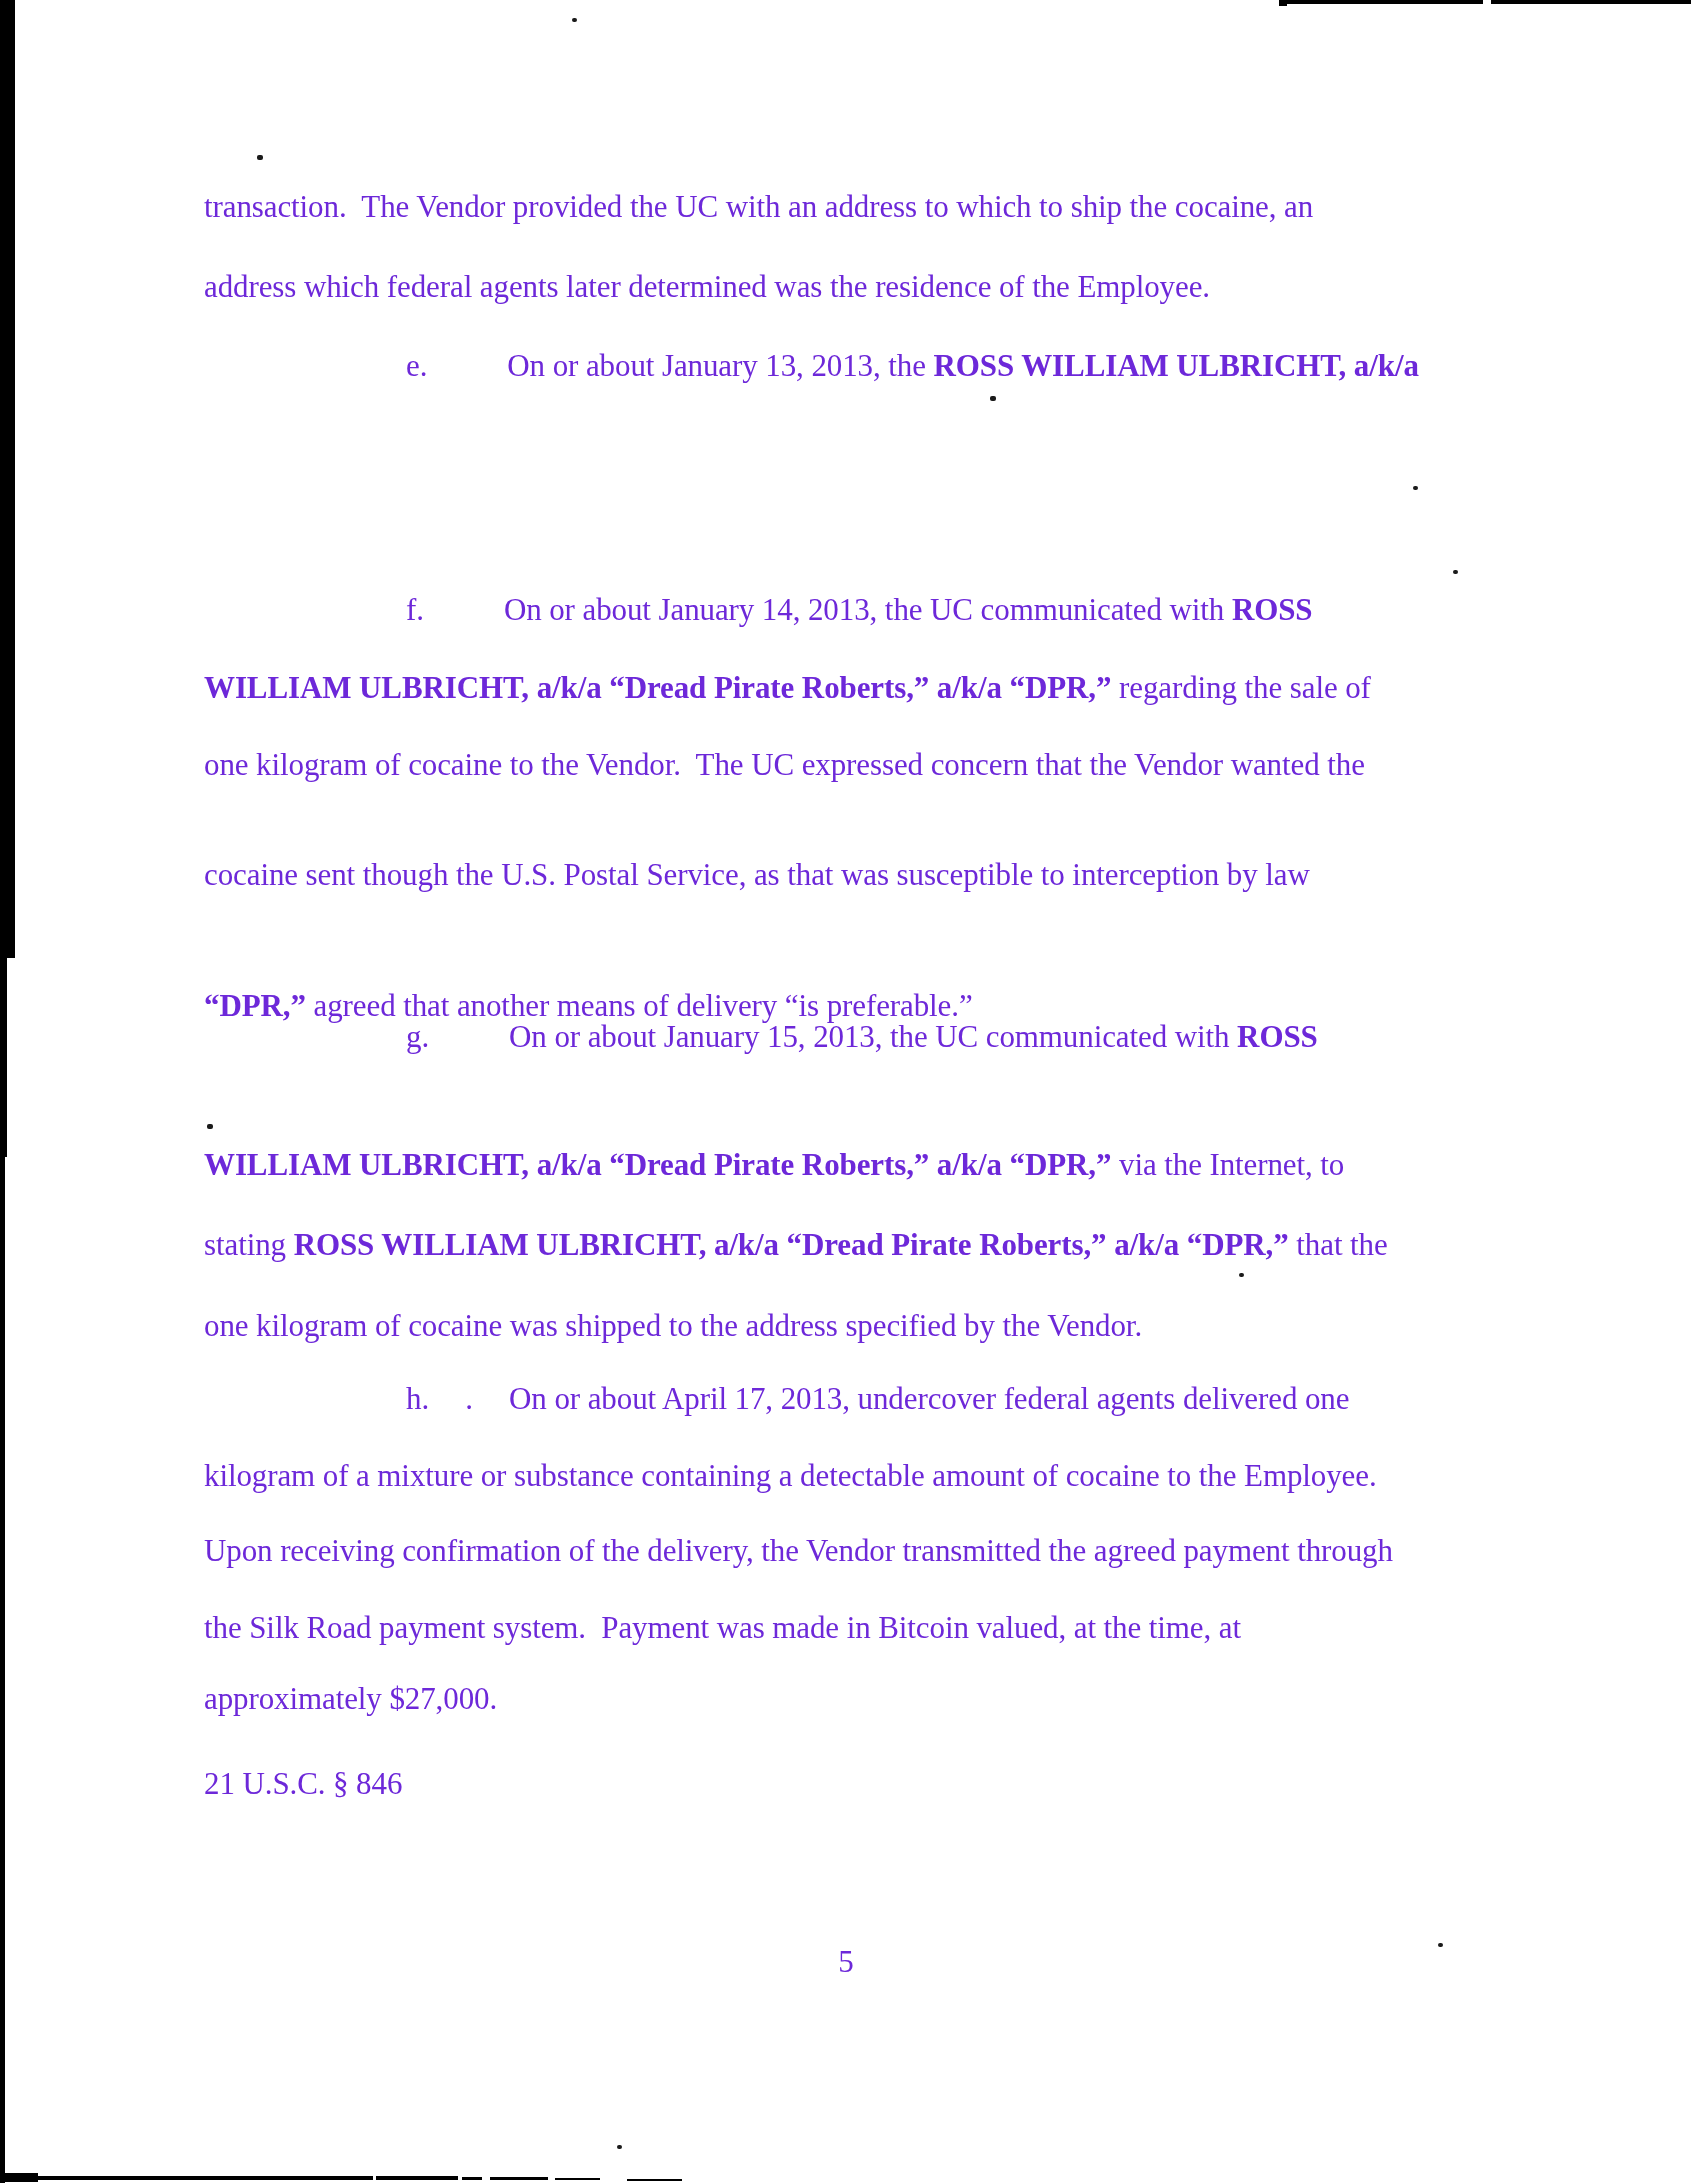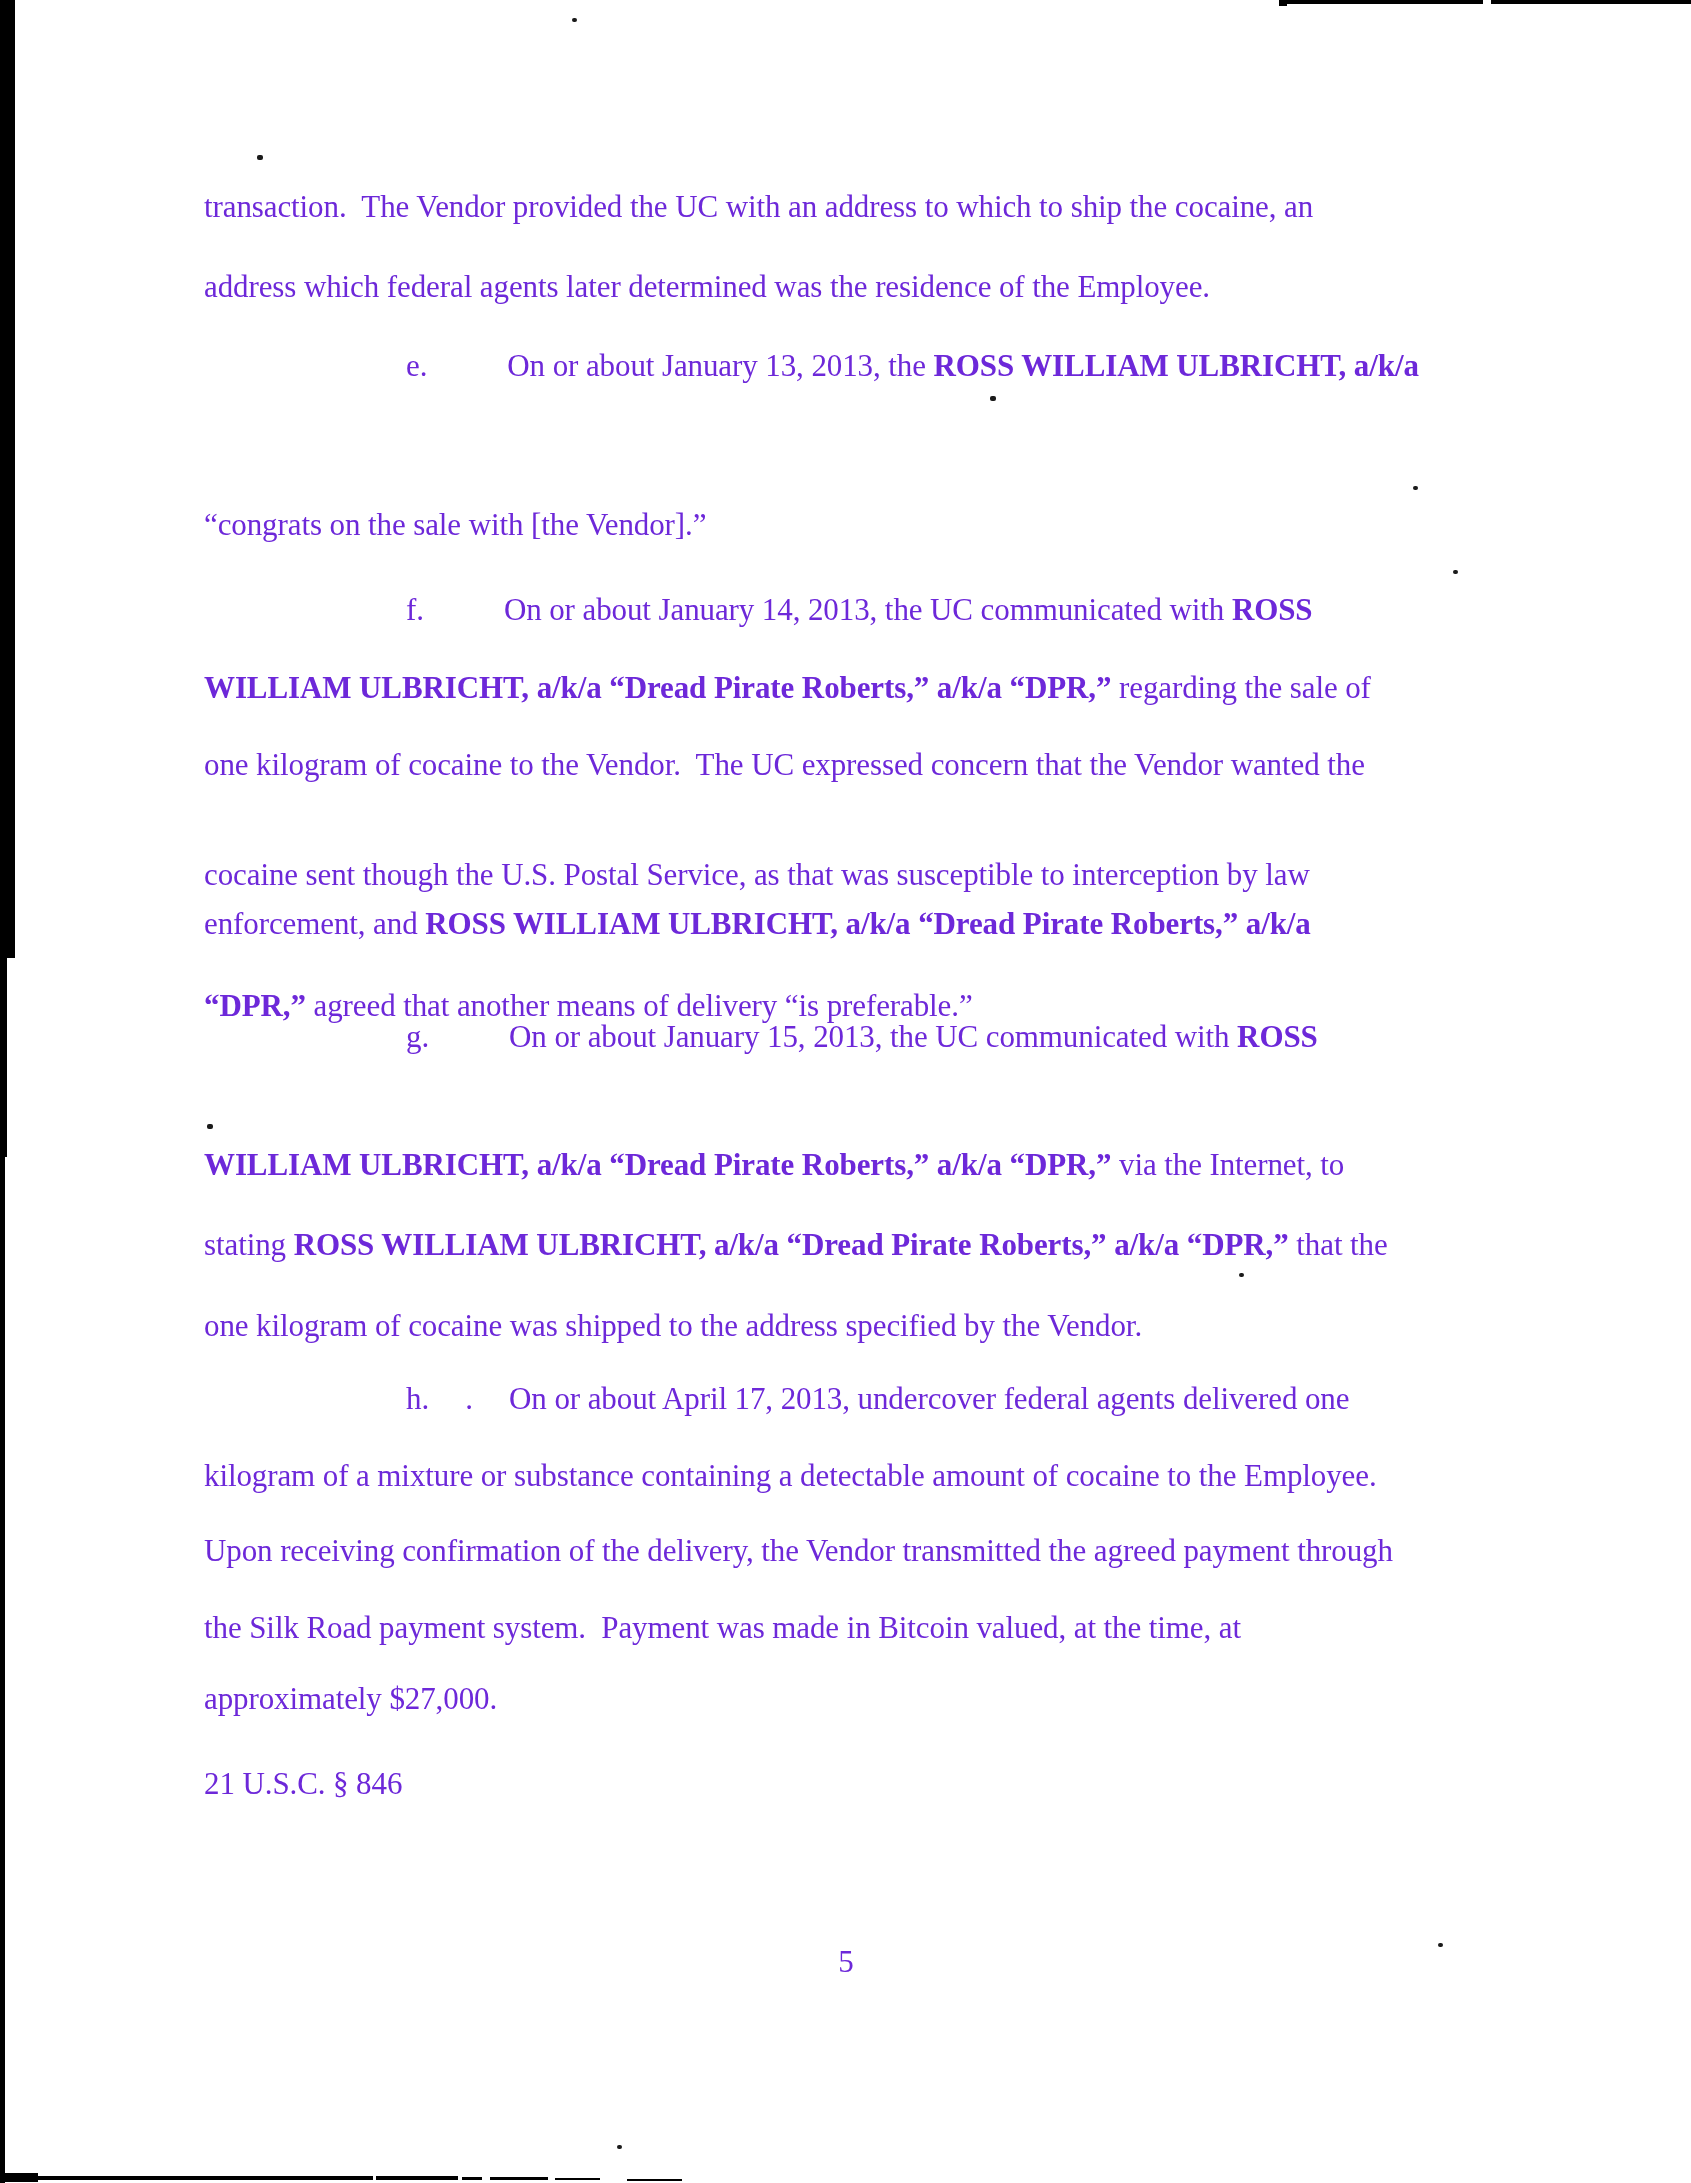--- a/index.html
+++ b/index.html
@@ -33,27 +33,25 @@
 </style>
 </head>
 <body>
 
 <div class="page">
 
   <div class="line" style="top:188px"><span>transaction.  The Vendor provided the UC with an address to which to ship the cocaine, an</span></div>
   <div class="line" style="top:268px"><span>address which federal agents later determined was the residence of the Employee.</span></div>
 
   <div class="line ind" style="top:347px"><span>e.</span><span class="gap"></span><span>On or about January 13, 2013, the </span><span class="b">ROSS WILLIAM ULBRICHT, a/k/a</span></div>
-  <div class="line" style="top:506px"><span>“congrats on the sale with [the Vendor].”</span></div>
 
   <div class="line ind" style="top:591px"><span>f.</span><span class="gap"></span><span>On or about January 14, 2013, the UC communicated with </span><span class="b">ROSS</span></div>
   <div class="line" style="top:669px"><span class="b">WILLIAM ULBRICHT, a/k/a “Dread Pirate Roberts,” a/k/a “DPR,”</span><span> regarding the sale of</span></div>
   <div class="line" style="top:746px"><span>one kilogram of cocaine to the Vendor.  The UC expressed concern that the Vendor wanted the</span></div>
   <div class="line" style="top:856px"><span>cocaine sent though the U.S. Postal Service, as that was susceptible to interception by law</span></div>
-  <div class="line" style="top:905px"><span>enforcement, and </span><span class="b">ROSS WILLIAM ULBRICHT, a/k/a “Dread Pirate Roberts,” a/k/a</span></div>
   <div class="line" style="top:987px"><span class="b">“DPR,”</span><span> agreed that another means of delivery “is preferable.”</span></div>
 
   <div class="line ind" style="top:1018px"><span>g.</span><span class="gap"></span><span>On or about January 15, 2013, the UC communicated with </span><span class="b">ROSS</span></div>
   <div class="line" style="top:1146px"><span class="b">WILLIAM ULBRICHT, a/k/a “Dread Pirate Roberts,” a/k/a “DPR,”</span><span> via the Internet, to</span></div>
   <div class="line" style="top:1226px"><span>stating </span><span class="b">ROSS WILLIAM ULBRICHT, a/k/a “Dread Pirate Roberts,” a/k/a “DPR,”</span><span> that the</span></div>
   <div class="line" style="top:1307px"><span>one kilogram of cocaine was shipped to the address specified by the Vendor.</span></div>
 
   <div class="line ind" style="top:1380px"><span>h.</span><span class="gap">.</span><span>On or about April 17, 2013, undercover federal agents delivered one</span></div>
   <div class="line" style="top:1457px"><span>kilogram of a mixture or substance containing a detectable amount of cocaine to the Employee.</span></div>
   <div class="line" style="top:1532px"><span>Upon receiving confirmation of the delivery, the Vendor transmitted the agreed payment through</span></div>

